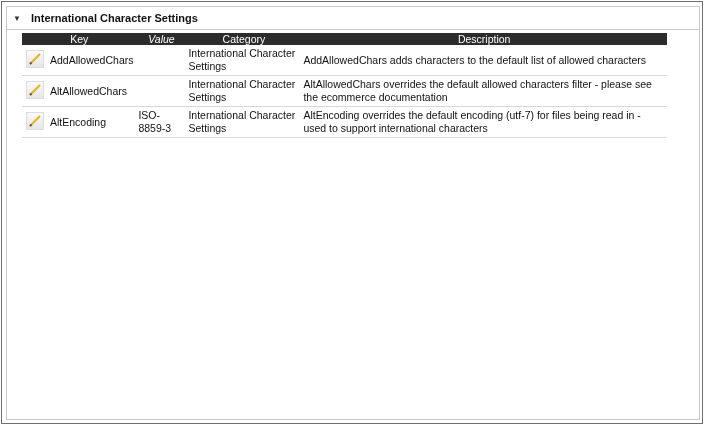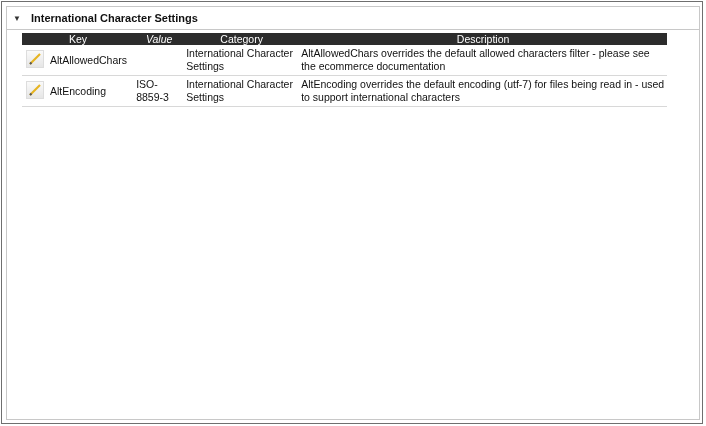--- a/index.html
+++ b/index.html
@@ -41,20 +41,34 @@
   <tbody>
     <tr class="row">
       <td class="edit-cell">
         <span class="edit-icon">
           <svg width="14" height="14" viewBox="0 0 14 14">
               <line x1="2" y1="12" x2="12" y2="2" stroke="#e6b422" stroke-width="2.2"></line>
               <line x1="2" y1="12" x2="3.5" y2="10.5" stroke="#555" stroke-width="2"></line>
             </svg>
         </span>
       </td>
+      <td>AddAllowedChars</td>
+      <td></td>
+      <td>International Character Settings</td>
+      <td>AddAllowedChars adds characters to the default list of allowed characters</td>
+    </tr>
+    <tr class="row">
+      <td class="edit-cell">
+        <span class="edit-icon">
+          <svg width="14" height="14" viewBox="0 0 14 14">
+              <line x1="2" y1="12" x2="12" y2="2" stroke="#e6b422" stroke-width="2.2"></line>
+              <line x1="2" y1="12" x2="3.5" y2="10.5" stroke="#555" stroke-width="2"></line>
+            </svg>
+        </span>
+      </td>
       <td>AltAllowedChars</td>
       <td></td>
       <td>International Character Settings</td>
       <td>AltAllowedChars overrides the default allowed characters filter - please see the ecommerce documentation</td>
     </tr>
     <tr class="row">
       <td class="edit-cell">
         <span class="edit-icon">
           <svg width="14" height="14" viewBox="0 0 14 14">
               <line x1="2" y1="12" x2="12" y2="2" stroke="#e6b422" stroke-width="2.2"></line>

